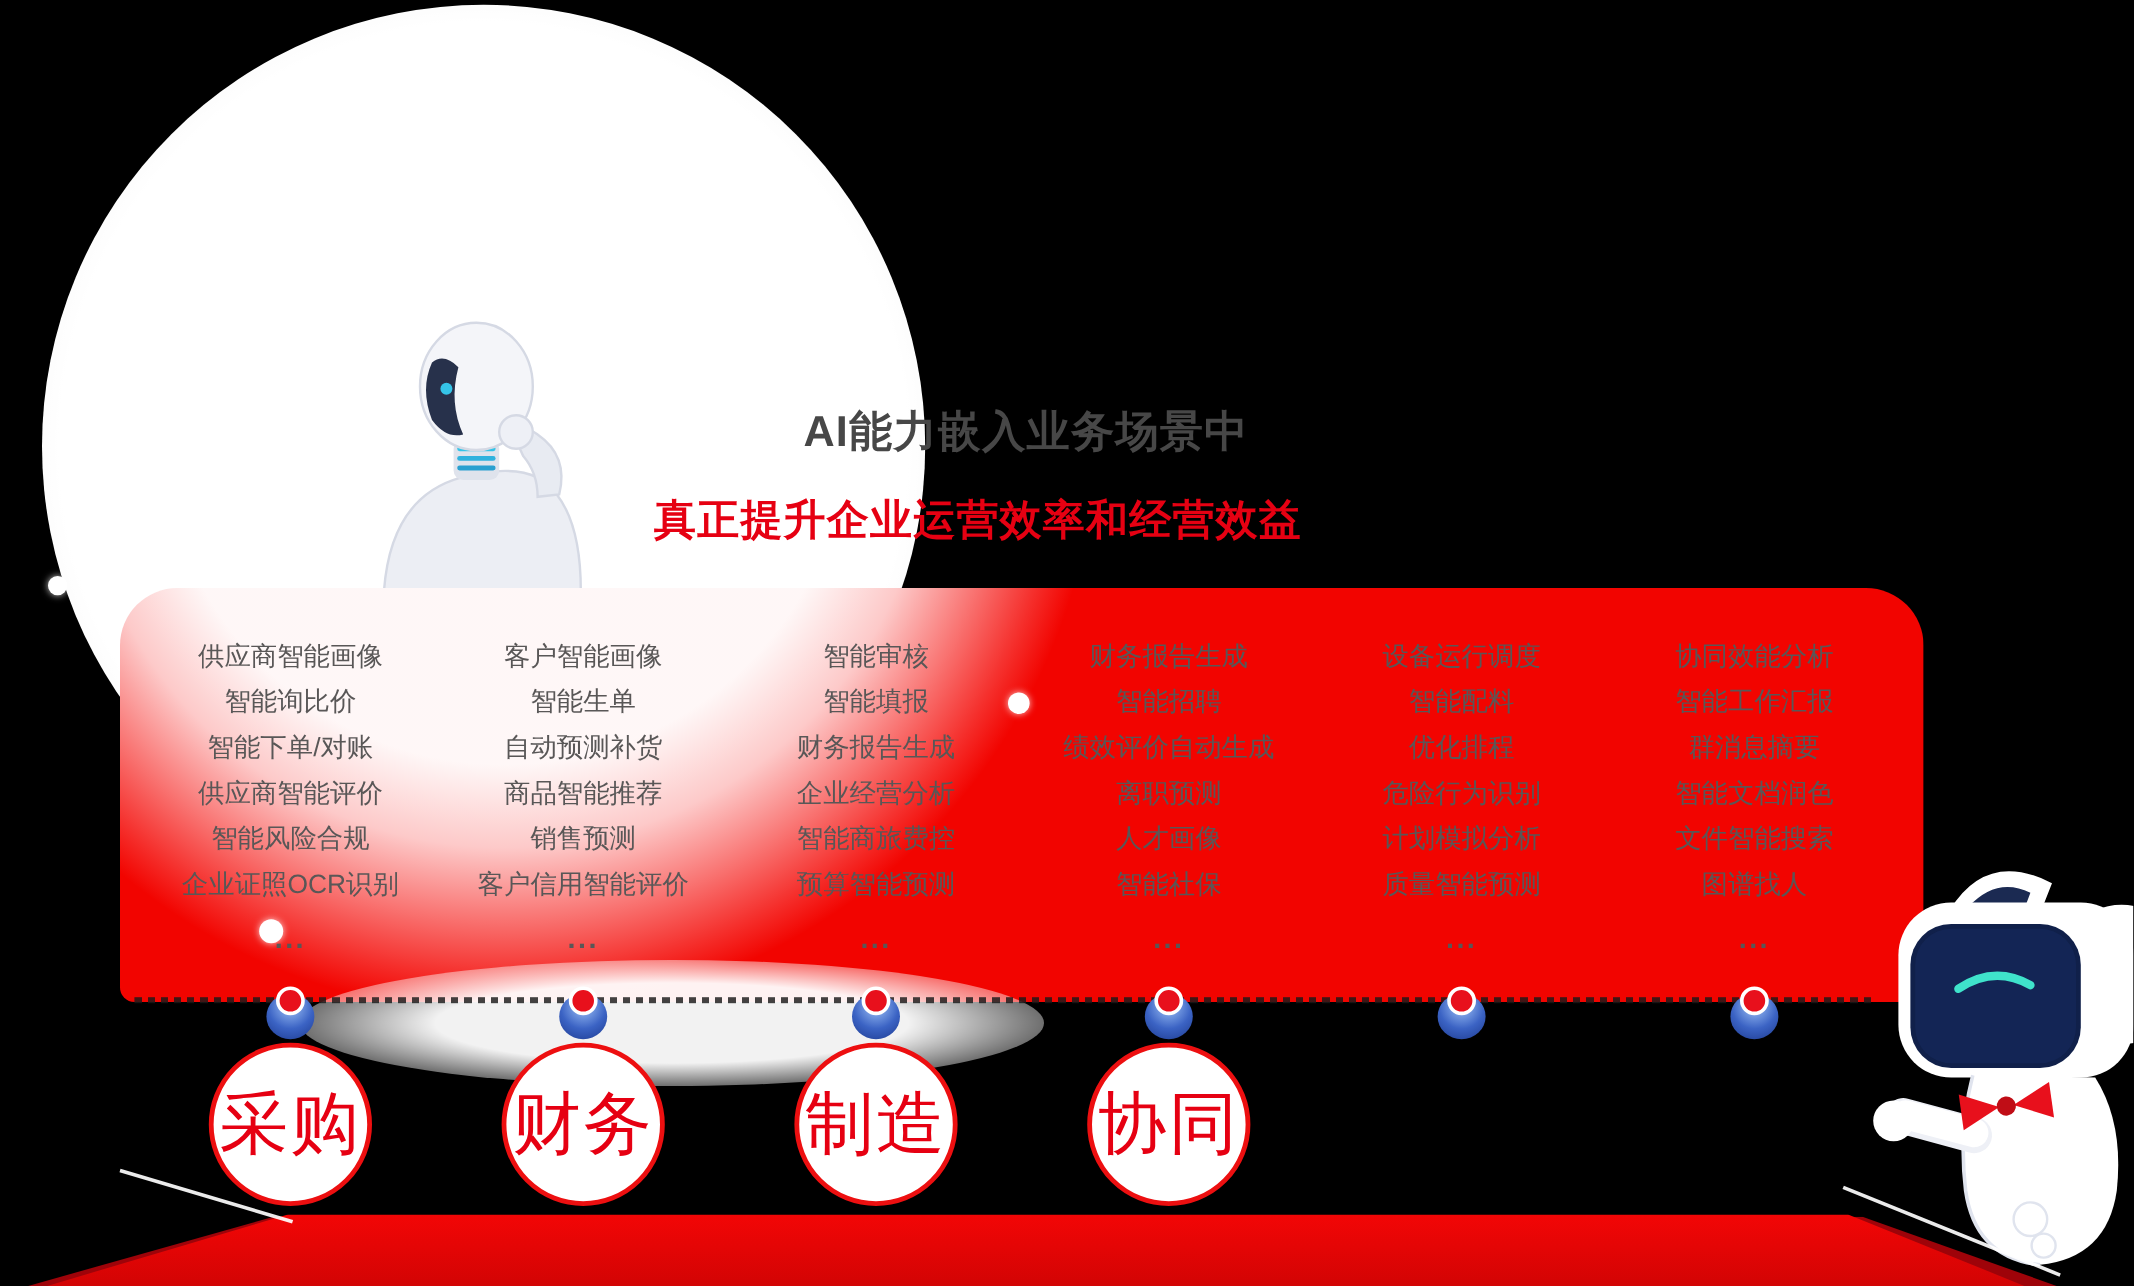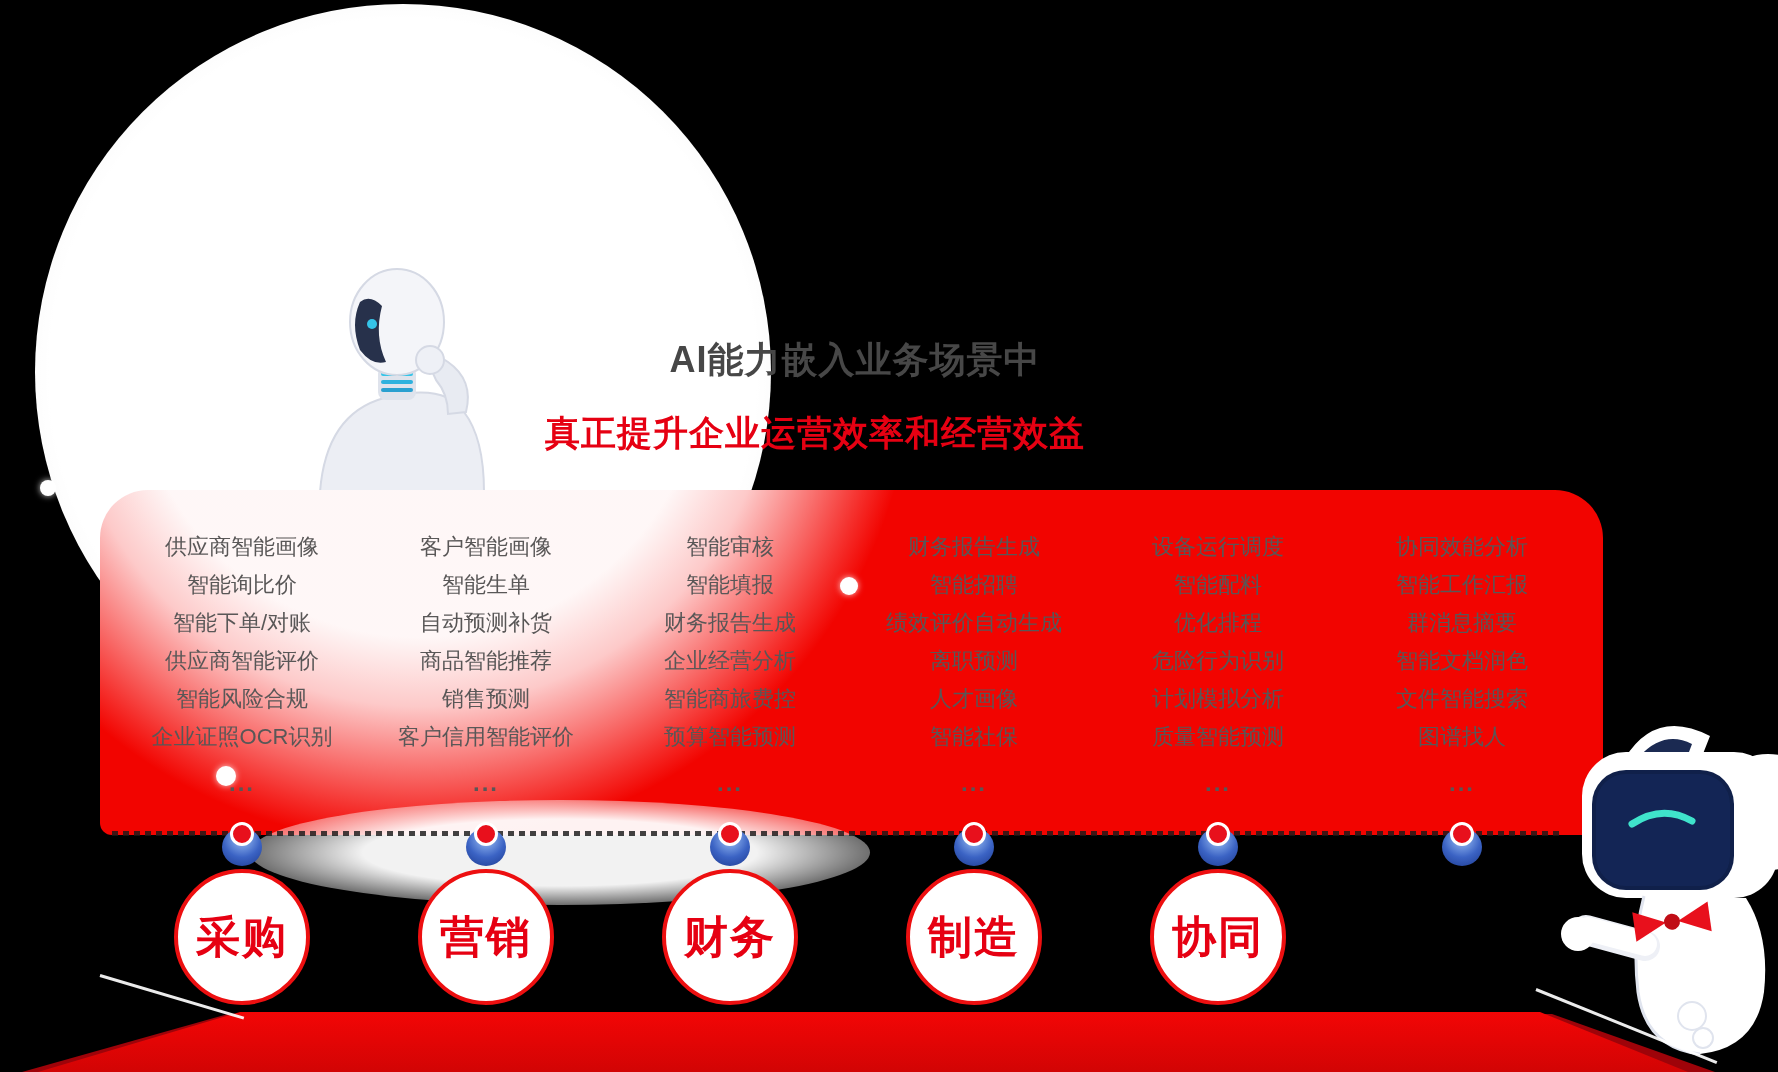--- a/index.html
+++ b/index.html
@@ -41,21 +41,21 @@
   .marker-row{top:822px;z-index:8;}
   .marker{position:relative;width:40px;height:44px;}
   .marker-blue{position:absolute;left:0;top:6px;width:40px;height:38px;border-radius:50%;
     background:radial-gradient(circle at 50% 28%,#7ea3e6 0 18%,#3b63c4 55%,#1d3a8f 100%);}
   .marker-red{position:absolute;left:8px;top:0;width:18px;height:18px;border-radius:50%;
     background:#e8101c;border:3px solid #ffffff;}
 
   .circle-row{top:869px;z-index:8;}
   .cat-circle{width:128px;height:128px;border-radius:50%;background:#ffffff;border:4px solid #ed0f10;
     display:flex;align-items:center;justify-content:center;}
-  .cat-label{font-size:44px;font-weight:bold;color:#e60012;letter-spacing:2px;text-align:center;}
+  .cat-label{font-size:57px;font-weight:normal;color:#e60012;letter-spacing:2px;text-align:center;}
 
   .robot-thinker{position:absolute;left:298px;top:262px;z-index:3;}
   .robot-mascot{position:absolute;left:1540px;top:700px;z-index:7;}
 
   .stage-back{position:absolute;left:0;top:1006px;width:1778px;height:66px;z-index:9;background:#9e0309;
     clip-path:polygon(228px 8px,1552px 8px,1715px 66px,22px 66px);}
   .stage-front{position:absolute;left:0;top:1006px;width:1778px;height:66px;z-index:10;
     background:linear-gradient(180deg,#f60606,#d20404);
     clip-path:polygon(240px 6px,1540px 6px,1688px 66px,38px 66px);}
   .ray{position:absolute;height:3px;background:rgba(255,255,255,0.92);z-index:11;transform-origin:left center;}
@@ -185,25 +185,20 @@
         <div class="marker">
           <span class="marker-blue"></span>
           <span class="marker-red"></span>
         </div>
       </div>
     </div>
   <div class="circle-row row" id="circle-row">
       <div class="col">
         <div class="cat-circle">
           <span class="cat-label">采购</span>
-        </div>
-      </div>
-      <div class="col">
-        <div class="cat-circle">
-          <span class="cat-label">营销</span>
         </div>
       </div>
       <div class="col">
         <div class="cat-circle">
           <span class="cat-label">财务</span>
         </div>
       </div>
       <div class="col">
         <div class="cat-circle">
           <span class="cat-label">制造</span>

